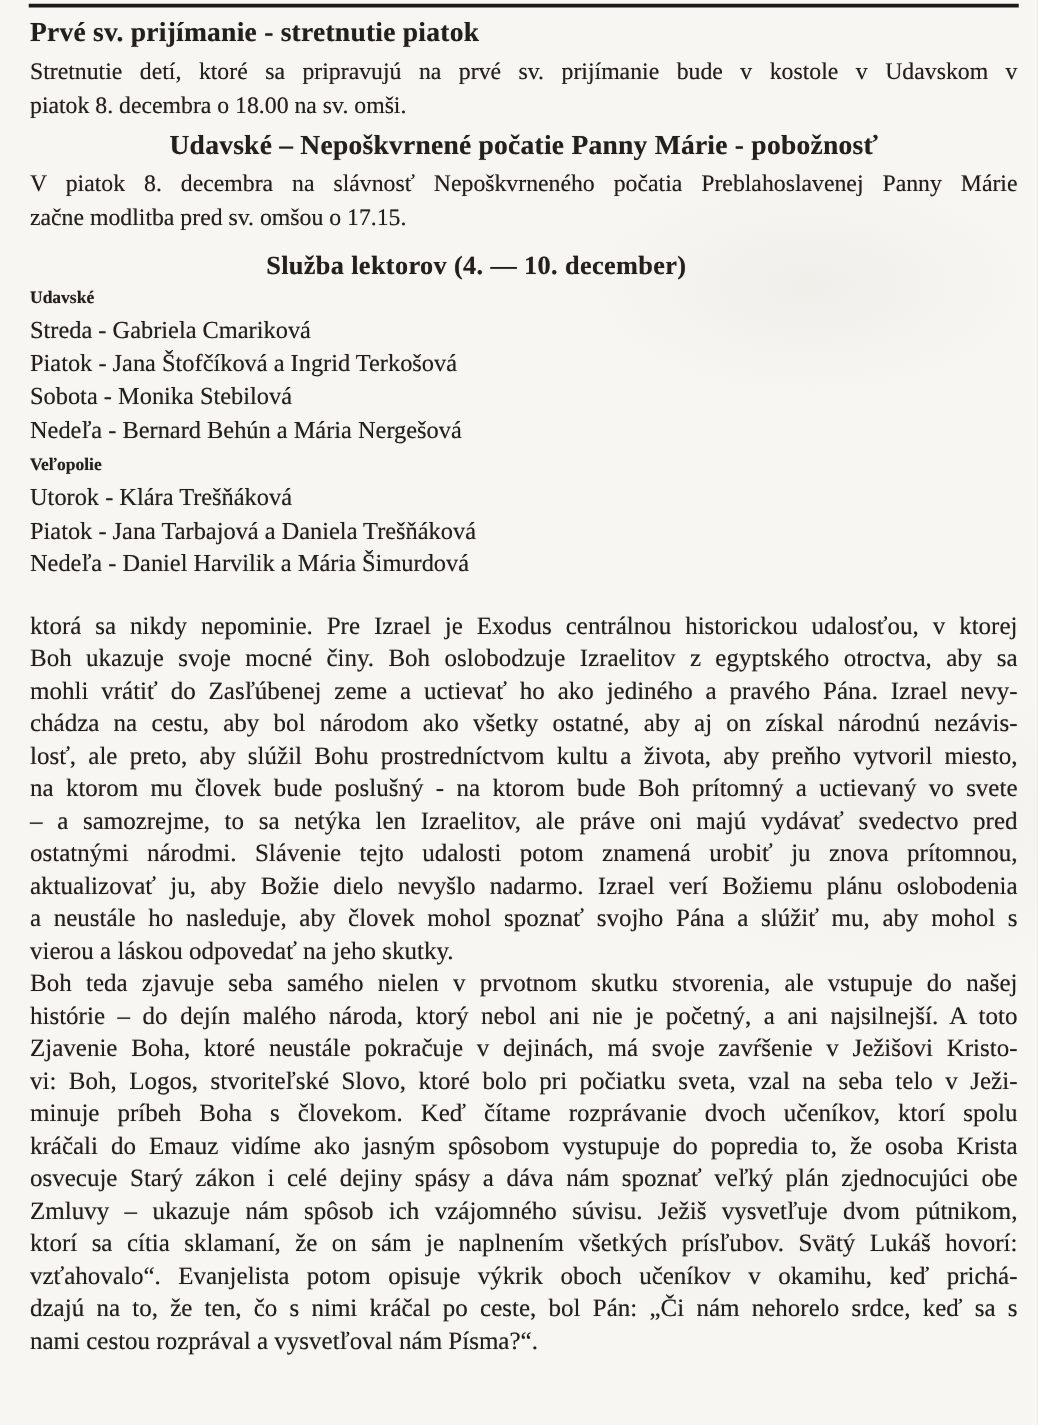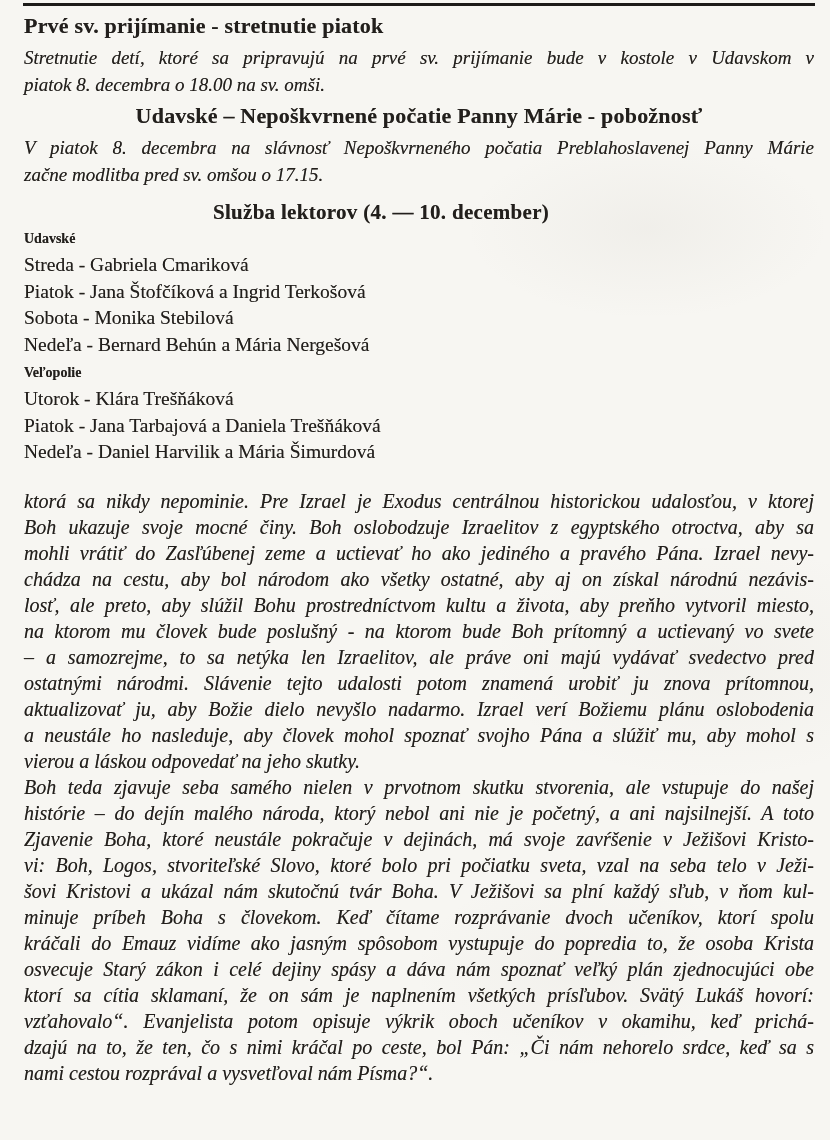--- a/index.html
+++ b/index.html
@@ -29,21 +29,21 @@
   h1.ann-heading {
     margin: 0 0 4px 0;
     font-size: 22px;
     line-height: 28px;
     font-weight: bold;
     letter-spacing: 0.2px;
   }
   h1.mt { margin-top: 4px; text-align: center; }
 
   .jpara { margin: 0 0 2px 0; font-size: 19px; line-height: 27px; }
-  .jl { text-align: justify; text-align-last: justify; font-style: italic; }
+  .jl { text-align: justify; text-align-last: justify; }
   .jl.end { text-align-last: left; }
 
   .schedule-title {
     margin: 10px 0 0 0;
     font-size: 21px;
     line-height: 28px;
     font-weight: bold;
     text-align: center;
     transform: translateX(-38px);
     letter-spacing: 0.3px;
@@ -113,24 +113,24 @@
         <div class="jl">ostatnými národmi. Slávenie tejto udalosti potom znamená urobiť ju znova prítomnou,</div>
         <div class="jl">aktualizovať ju, aby Božie dielo nevyšlo nadarmo. Izrael verí Božiemu plánu oslobodenia</div>
         <div class="jl">a neustále ho nasleduje, aby človek mohol spoznať svojho Pána a slúžiť mu, aby mohol s</div>
         <div class="jl end">vierou a láskou odpovedať na jeho skutky.</div>
       </div>
       <div>
         <div class="jl">Boh teda zjavuje seba samého nielen v prvotnom skutku stvorenia, ale vstupuje do našej</div>
         <div class="jl">histórie – do dejín malého národa, ktorý nebol ani nie je početný, a ani najsilnejší. A toto</div>
         <div class="jl">Zjavenie Boha, ktoré neustále pokračuje v dejinách, má svoje zavŕšenie v Ježišovi Kristo-</div>
         <div class="jl">vi: Boh, Logos, stvoriteľské Slovo, ktoré bolo pri počiatku sveta, vzal na seba telo v Ježi-</div>
-        <div class="jl">šovi Kristovi a ukázal nám skutočnú tvár Boha. V Ježišovi sa plní každý sľub, v ňom kul-</div>
         <div class="jl">minuje príbeh Boha s človekom. Keď čítame rozprávanie dvoch učeníkov, ktorí spolu</div>
         <div class="jl">kráčali do Emauz vidíme ako jasným spôsobom vystupuje do popredia to, že osoba Krista</div>
         <div class="jl">osvecuje Starý zákon i celé dejiny spásy a dáva nám spoznať veľký plán zjednocujúci obe</div>
+        <div class="jl">Zmluvy – ukazuje nám spôsob ich vzájomného súvisu. Ježiš vysvetľuje dvom pútnikom,</div>
         <div class="jl">ktorí sa cítia sklamaní, že on sám je naplnením všetkých prísľubov. Svätý Lukáš hovorí:</div>
         <div class="jl">vzťahovalo“. Evanjelista potom opisuje výkrik oboch učeníkov v okamihu, keď prichá-</div>
         <div class="jl">dzajú na to, že ten, čo s nimi kráčal po ceste, bol Pán: „Či nám nehorelo srdce, keď sa s</div>
         <div class="jl end">nami cestou rozprával a vysvetľoval nám Písma?“.</div>
       </div>
     </section>
 
   </div>
 </div>
 

